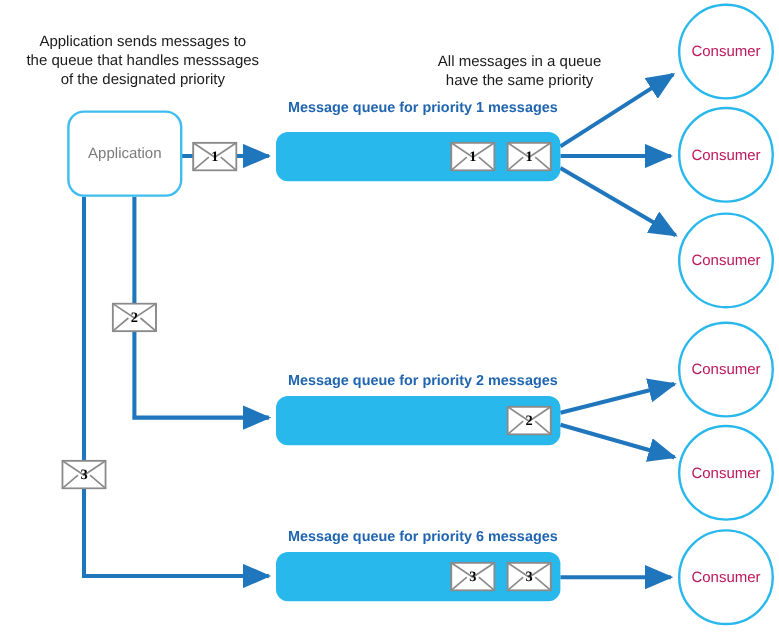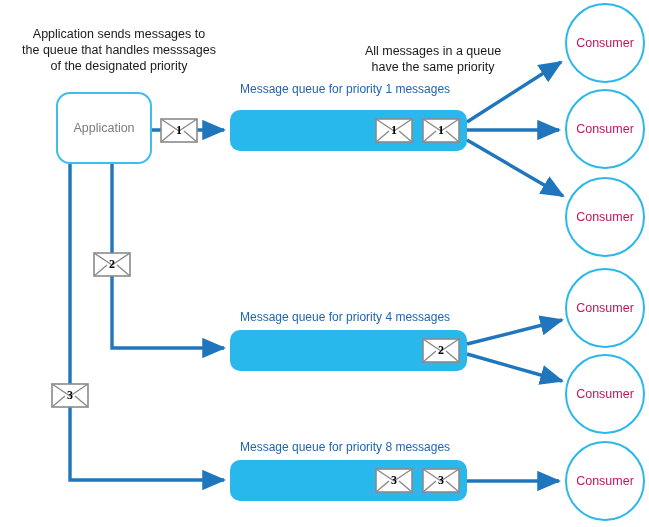--- a/index.html
+++ b/index.html
@@ -38,21 +38,21 @@
     align-items: center;
     justify-content: center;
     color: #7b7b7b;
     font-size: 12.5px;
     box-sizing: border-box;
   }
   .queue-title {
     position: absolute;
     color: #2065b0;
     font-size: 12px;
-    font-weight: normal;
+    font-weight: bold;
     white-space: nowrap;
   }
   .queue-bar {
     position: absolute;
     background: #29b8ec;
     border-radius: 10px;
     box-sizing: border-box;
   }
   .consumer {
     position: absolute;
@@ -124,24 +124,24 @@
 the queue that handles messsages
 of the designated priority</div>
 
   <div class="app-box" style="left:56px; top:92px; width:96px; height:72px;">
     <span>Application</span>
   </div>
 
   <div class="queue-title" style="left:240px; top:82px;">Message queue for priority 1 messages</div>
   <div class="queue-bar" style="left:230px; top:110px; width:237px; height:41px;"></div>
 
-  <div class="queue-title" style="left:240px; top:310px;">Message queue for priority 4 messages</div>
+  <div class="queue-title" style="left:240px; top:310px;">Message queue for priority 2 messages</div>
   <div class="queue-bar" style="left:230px; top:330px; width:237px; height:41px;"></div>
 
-  <div class="queue-title" style="left:240px; top:440px;">Message queue for priority 8 messages</div>
+  <div class="queue-title" style="left:240px; top:440px;">Message queue for priority 6 messages</div>
   <div class="queue-bar" style="left:230px; top:460px; width:237px; height:41px;"></div>
 
   <div class="envelope" style="left:375px; top:118px;">
     <svg width="38" height="25" viewBox="0 0 38 25" xmlns="http://www.w3.org/2000/svg">
       <rect x="1" y="1" width="36" height="23" fill="#ffffff" stroke="#8a8a8a" stroke-width="1.6"></rect>
       <path d="M1,1 L19,13 L37,1 M1,24 L14,13 M37,24 L24,13" fill="none" stroke="#8a8a8a" stroke-width="1.4"></path>
     </svg>
     <span class="env-num">1</span>
   </div>
   <div class="envelope" style="left:422px; top:118px;">

